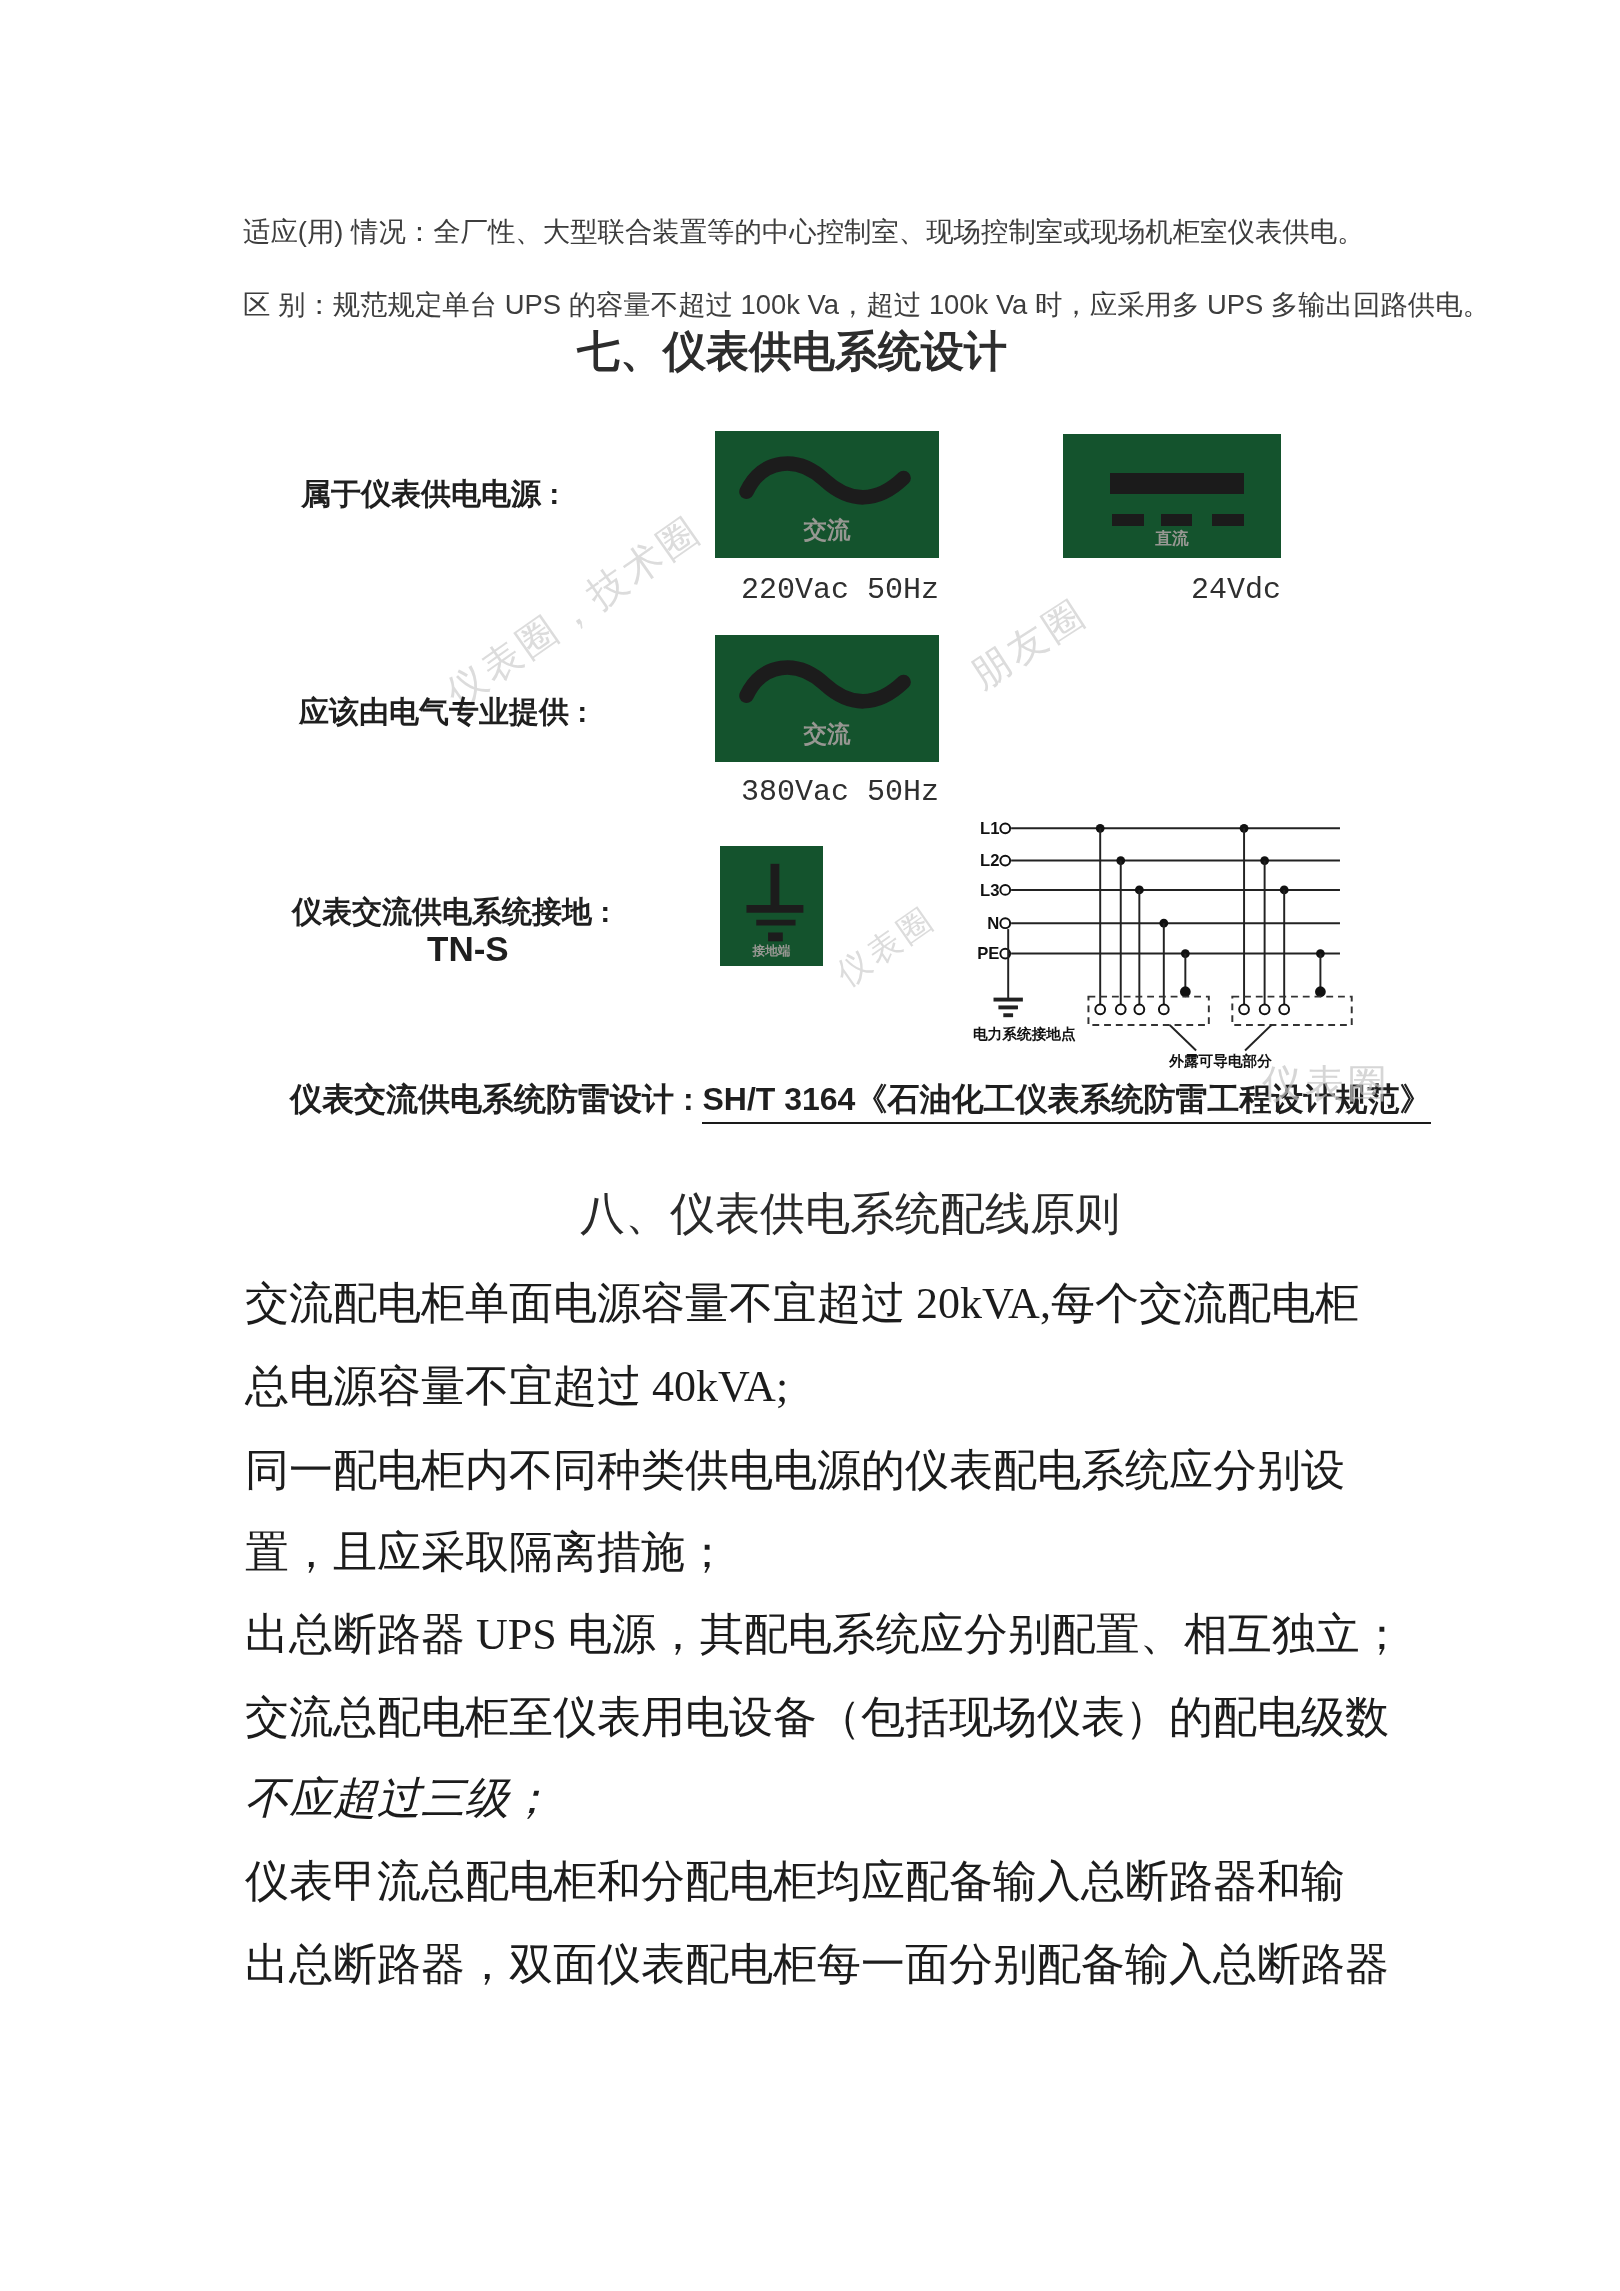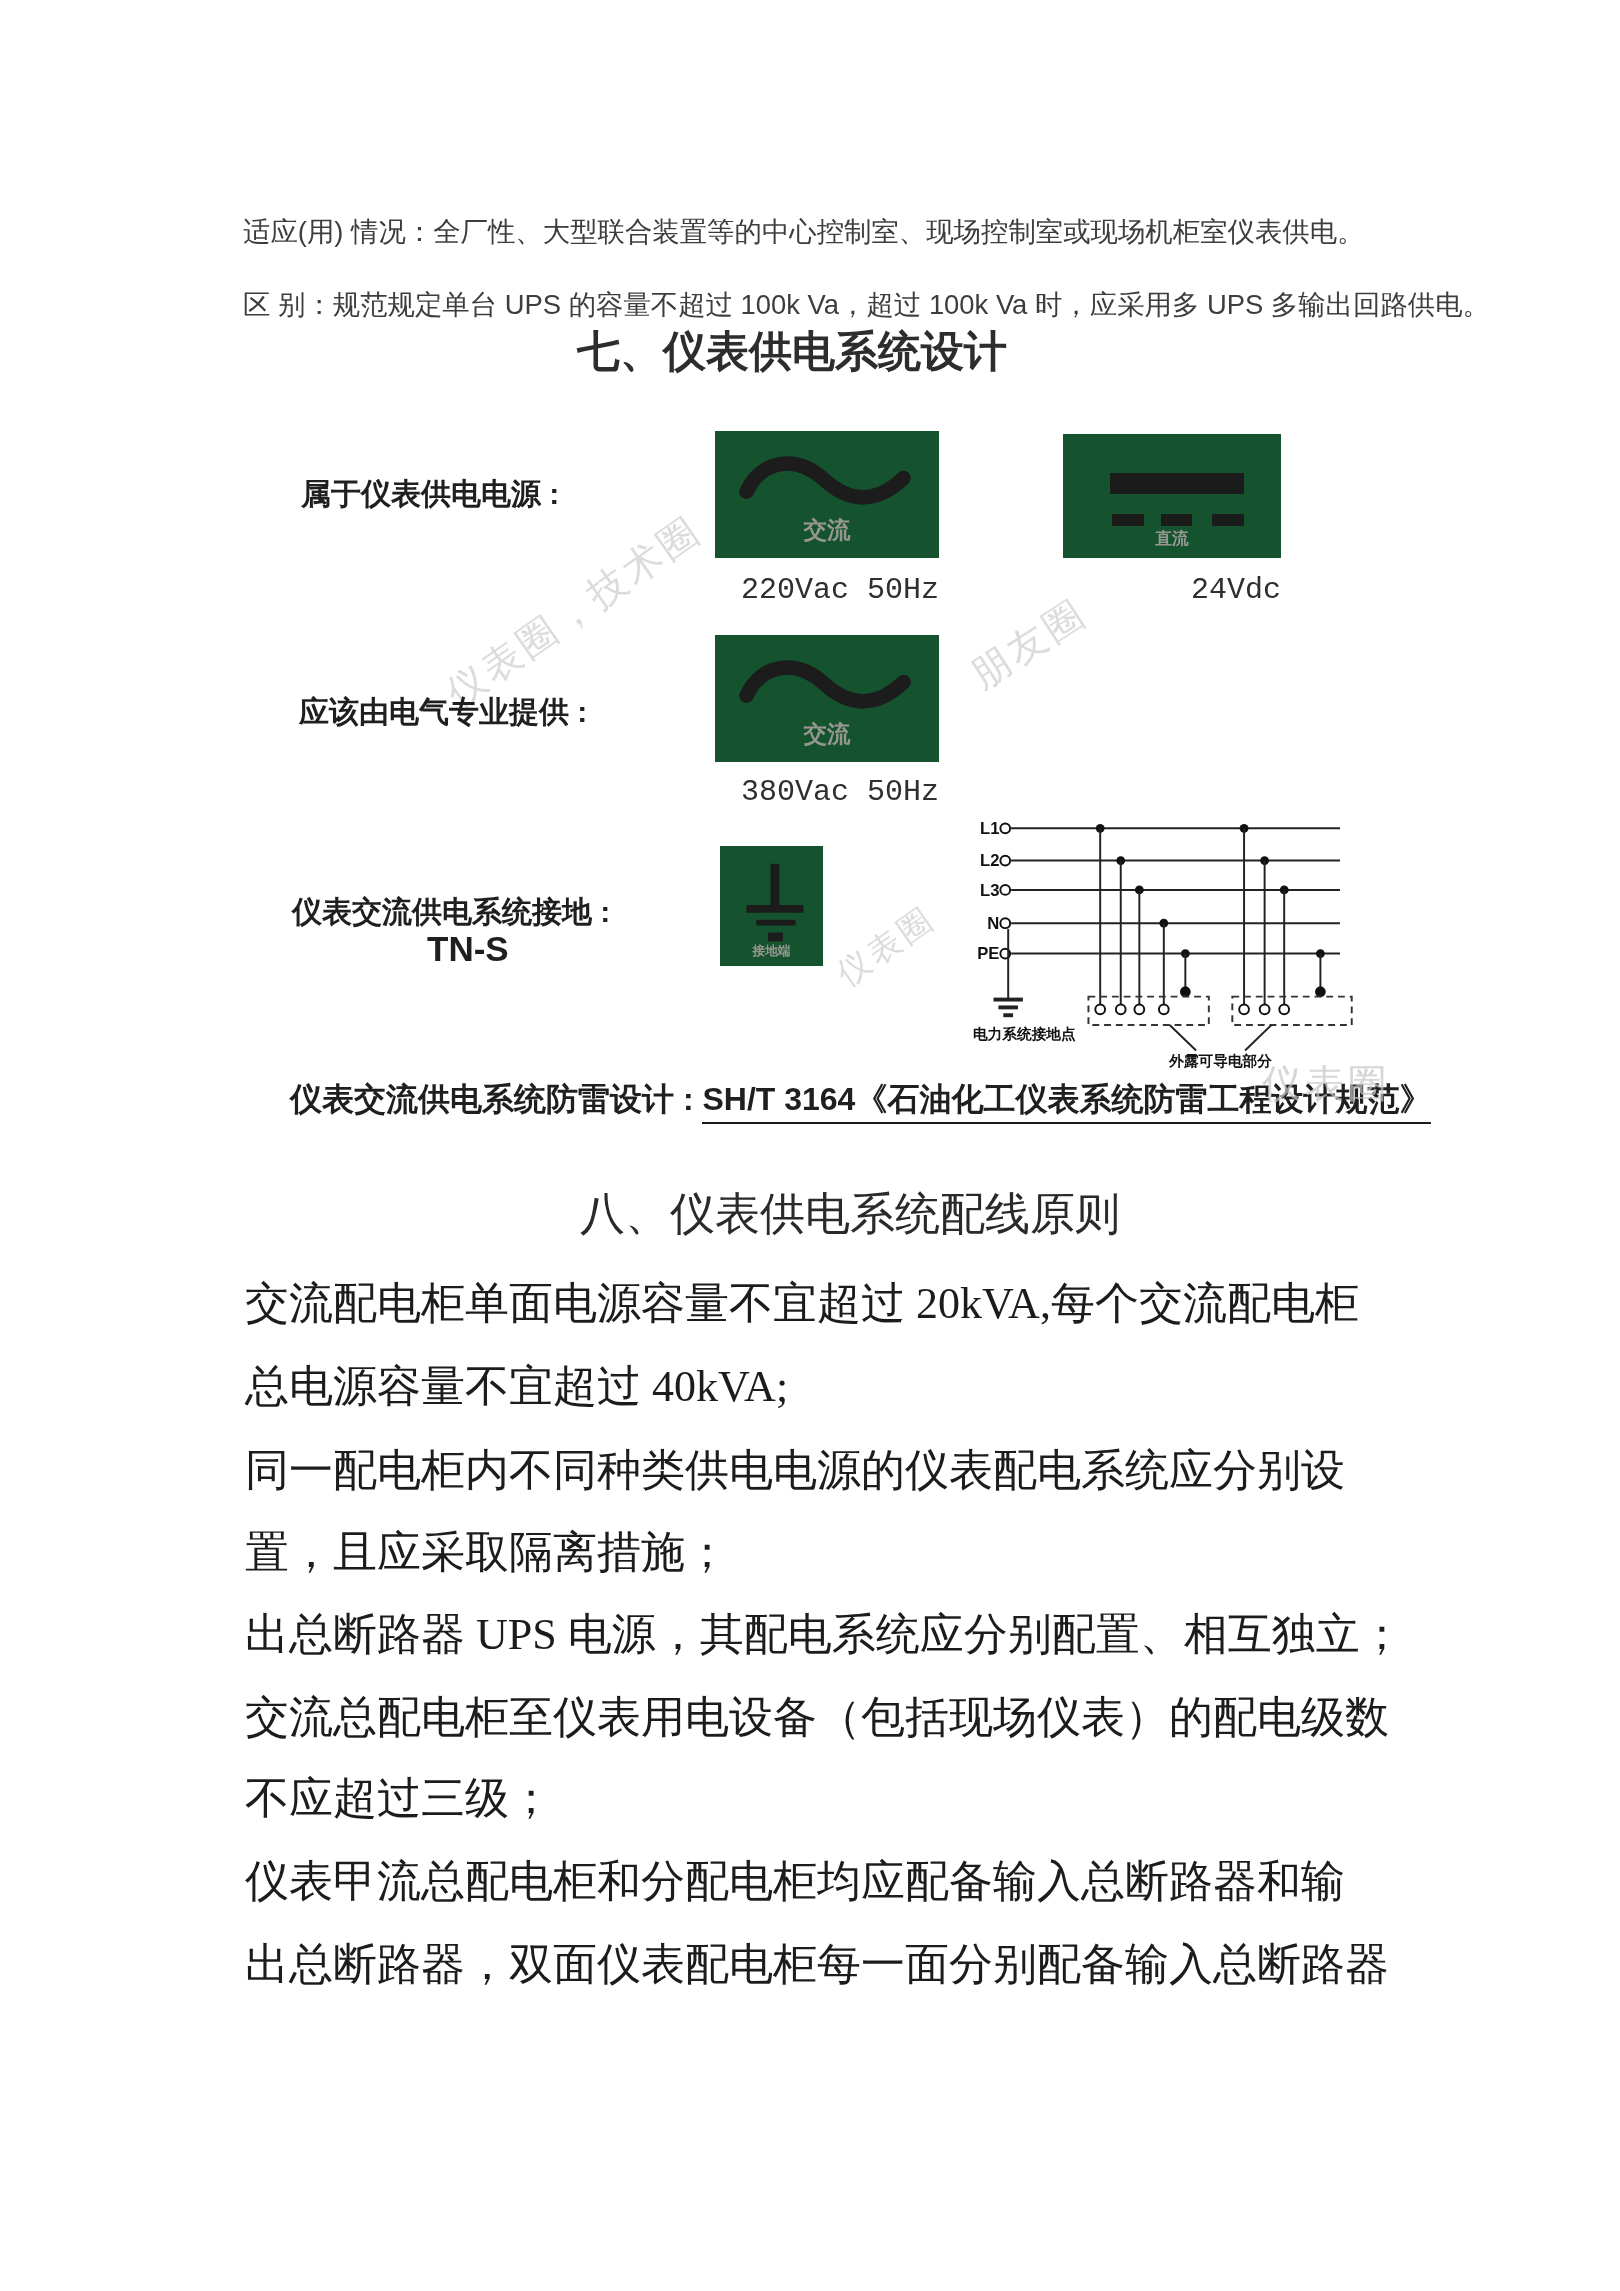--- a/index.html
+++ b/index.html
@@ -147,18 +147,18 @@
   </div>
 
   <div class="abs h2" style="top:1184px;padding-left:40px;">八、仪表供电系统配线原则</div>
 
   <div class="abs bodyline" style="top:1274px;">交流配电柜单面电源容量不宜超过 20kVA,每个交流配电柜</div>
   <div class="abs bodyline" style="top:1357px;">总电源容量不宜超过 40kVA;</div>
   <div class="abs bodyline" style="top:1441px;">同一配电柜内不同种类供电电源的仪表配电系统应分别设</div>
   <div class="abs bodyline" style="top:1523px;">置，且应采取隔离措施；</div>
   <div class="abs bodyline" style="top:1605px;">出总断路器 UPS 电源，其配电系统应分别配置、相互独立；</div>
   <div class="abs bodyline" style="top:1688px;">交流总配电柜至仪表用电设备（包括现场仪表）的配电级数</div>
-  <div class="abs bodyline" style="top:1769px;">不应超过三级；</div>
+  <div class="abs bodyline" style="top:1769px;font-style:italic;">不应超过三级；</div>
   <div class="abs bodyline" style="top:1852px;">仪表甲流总配电柜和分配电柜均应配备输入总断路器和输</div>
   <div class="abs bodyline" style="top:1935px;">出总断路器，双面仪表配电柜每一面分别配备输入总断路器</div>
 
 </div>
 
 
 </body></html>

